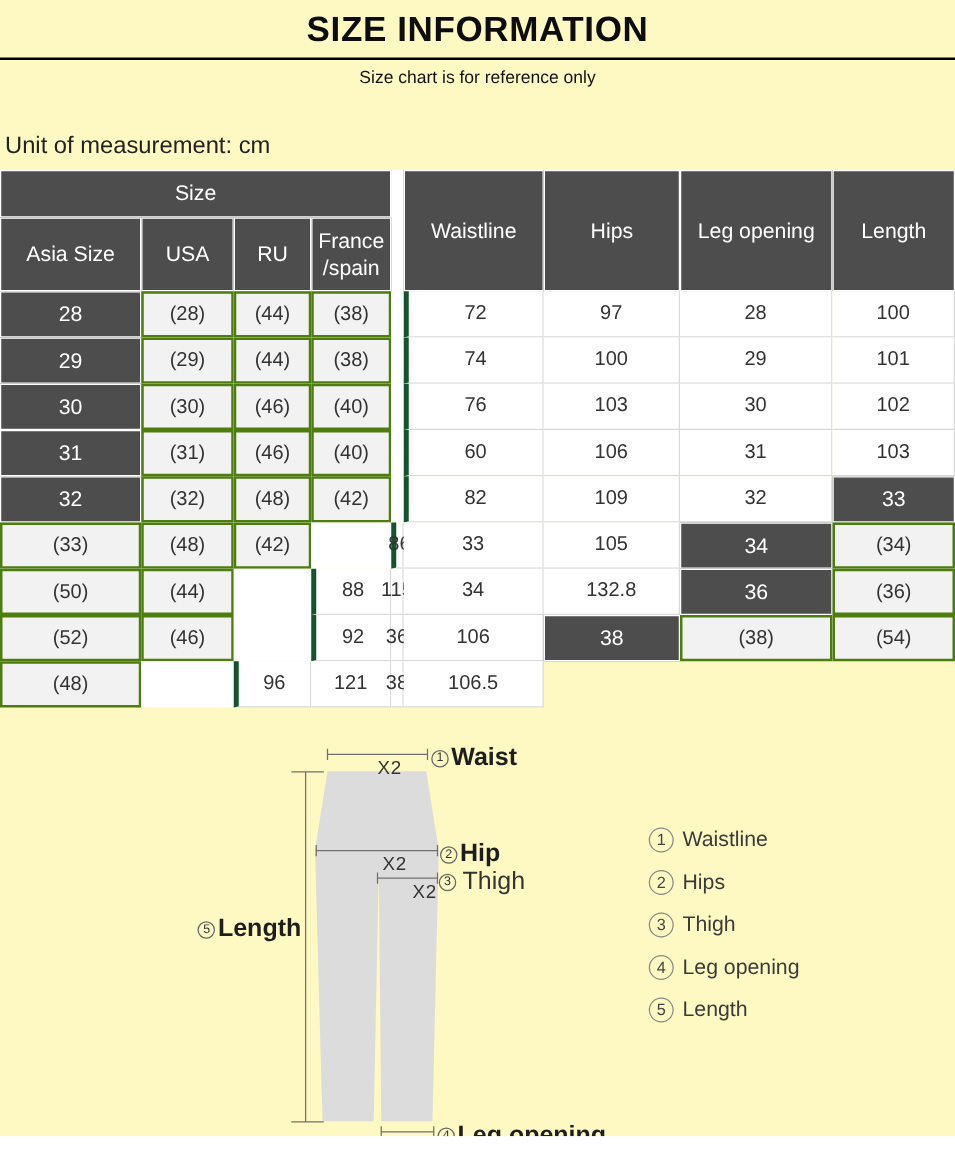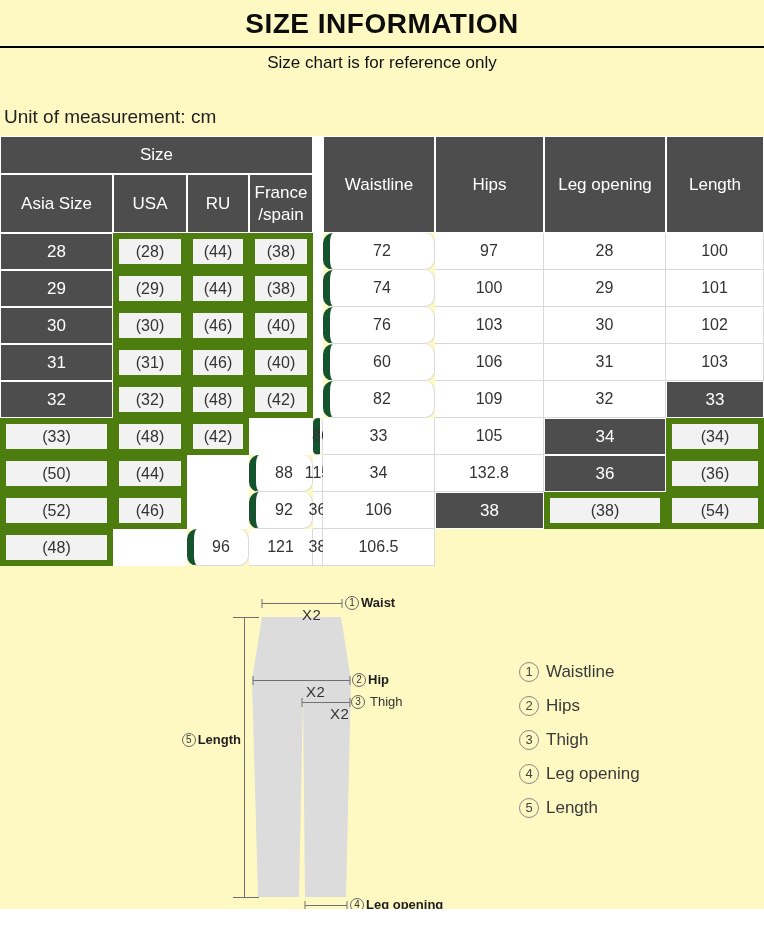--- a/index.html
+++ b/index.html
@@ -6,50 +6,50 @@
   html,body { background:#fff; }
   body { font-family:"Liberation Sans", sans-serif; color:#333; }
   #page { position:relative; width:764px; height:909px; background:#fef9c3; overflow:hidden; }
 
   
   .title { position:absolute; top:8px; left:0; width:764px; text-align:center;
            font-size:28px; font-weight:bold; color:#0d0d0d; letter-spacing:.5px; }
   .divider { position:absolute; top:46px; left:0; width:764px; height:0;
              border-top:2px solid #000; }
   .subtitle { position:absolute; top:53px; left:0; width:764px; text-align:center;
-              font-size:17px; color:#111; }
+              font-size:14px; color:#111; }
   .unit-note { position:absolute; top:106px; left:4px; font-size:19px; color:#222; }
 
   
   .size-table { position:absolute; top:136px; left:0; width:764px;
                 display:grid;
                 grid-template-columns:113px 74px 62px 64px 10px 112px 109px 122px 98px;
                 grid-template-rows:38px 59px repeat(9, 37px); }
   .cell { display:flex; align-items:center; justify-content:center;
           font-size:16px; color:#333; }
   .c-dark { background:#4d4d4d; color:#fff; font-weight:normal; font-size:17px;
             border:1px solid #fff; }
-  .c-light { background:#f2f2f2; border:6px solid #4d7c0f; }
+  .c-light { background:#f2f2f2; border:2px solid #4d7c0f; }
   .c-val { background:#fff; border-right:1px solid #d9d9d9; border-bottom:1px solid #d9d9d9; }
-  .c-val.bl { border-left:7px solid #14532d;border-radius:10px; }
+  .c-val.bl { border-left:4px solid #14532d; }
   .hd-size { grid-column:1 / 5; grid-row:1; }
   .hd-spacer { grid-column:5; grid-row:1 / 3; background:#fff; }
   .hd-measure { grid-row:1 / 3; font-size:17px; }
   .hd-sub { grid-row:2; text-align:center; white-space:pre-line; line-height:1.25; }
   .spc { background:#fff; }
 
   
   .diagram { position:absolute; top:580px; left:0; width:764px; height:345px; }
   .diagram svg { position:absolute; top:0; left:0; }
   .x2 { position:absolute; font-size:15px; color:#333; letter-spacing:.5px;margin-left:12px; }
   .callout { position:absolute; display:flex; align-items:center; white-space:nowrap; }
   .cnum { display:inline-flex; align-items:center; justify-content:center;
           width:14px; height:14px; border:1px solid #666; border-radius:50%;
           font-size:10px; color:#333; flex:0 0 auto; }
-  .clabel { font-size:13px; font-weight:bold; color:#1e1e1e; margin-left:2px; }
+  .clabel { font-size:20px; font-weight:bold; color:#1e1e1e; margin-left:2px; }
   .clabel.thin { font-weight:normal; margin-left:5px; color:#333; }
   .callout-length { justify-content:flex-end; width:91px; }
 
   .legend { position:absolute; left:519px; top:81px; }
   .legend-item { display:flex; align-items:center; height:21px; margin-bottom:13px; }
   .lnum { display:inline-flex; align-items:center; justify-content:center;
           width:20px; height:20px; border:1px solid #888; border-radius:50%;
           font-size:13px; color:#444; flex:0 0 auto; }
   .llabel { font-size:17px; color:#3a3a3a; margin-left:7px; white-space:nowrap; }
 </style>

